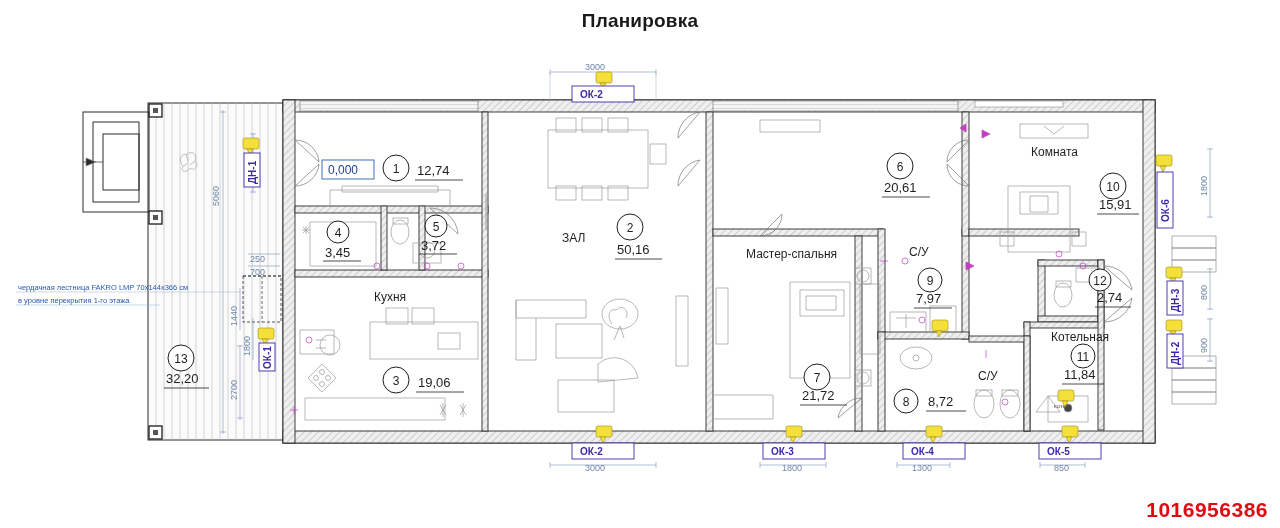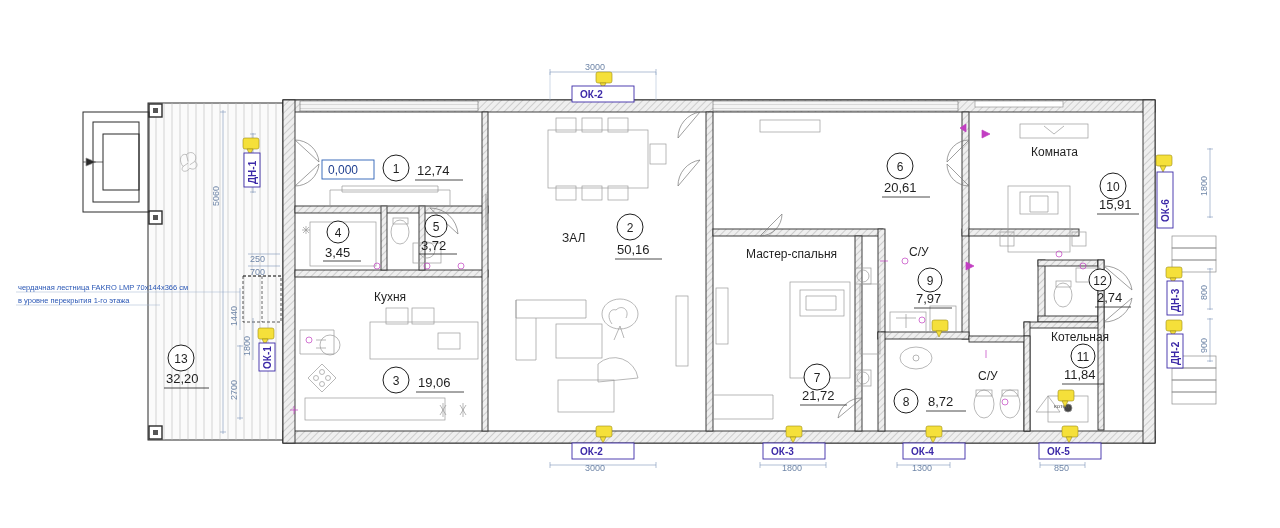--- a/index.html
+++ b/index.html
@@ -68,20 +68,21 @@
   .furn      { fill: none; stroke: #9a9a9a; stroke-width: .7; }
   .deck      { stroke: #b9b9b9; stroke-width: .6; }
   .magenta   { stroke: #c23ec2; stroke-width: .7; fill: none; }
   .door-arc  { fill: none; stroke: #777; stroke-width: .7; }
 </style>
 </head>
 <body>
 
 <div id="root">
 
+  <div class="page-title">Планировка</div>
 
   <div class="watermark">ЭКС</div>
 
   <svg class="plan" viewBox="0 0 1280 528">
     <defs>
       <pattern id="hatch" width="5" height="5" patternTransform="rotate(45)" patternUnits="userSpaceOnUse">
         <rect width="5" height="5" fill="#efefef"></rect>
         <line x1="0" y1="0" x2="0" y2="5" stroke="#8c8c8c" stroke-width="0.7"></line>
       </pattern>
       <pattern id="hatchv" width="4" height="4" patternTransform="rotate(90)" patternUnits="userSpaceOnUse">
@@ -593,13 +594,14 @@
 
     <g>
       <rect x="932" y="320" width="16" height="11" rx="2" class="marker"></rect>
       <path d="M936,331 l3,6 l3,-6 z" class="marker"></path>
       <rect x="1058" y="390" width="16" height="11" rx="2" class="marker"></rect>
       <path d="M1062,401 l3,6 l3,-6 z" class="marker"></path>
     </g>
 
   </svg>
 
+  <div class="listing-id">1016956386</div>
 </div>
 
 </body></html>

